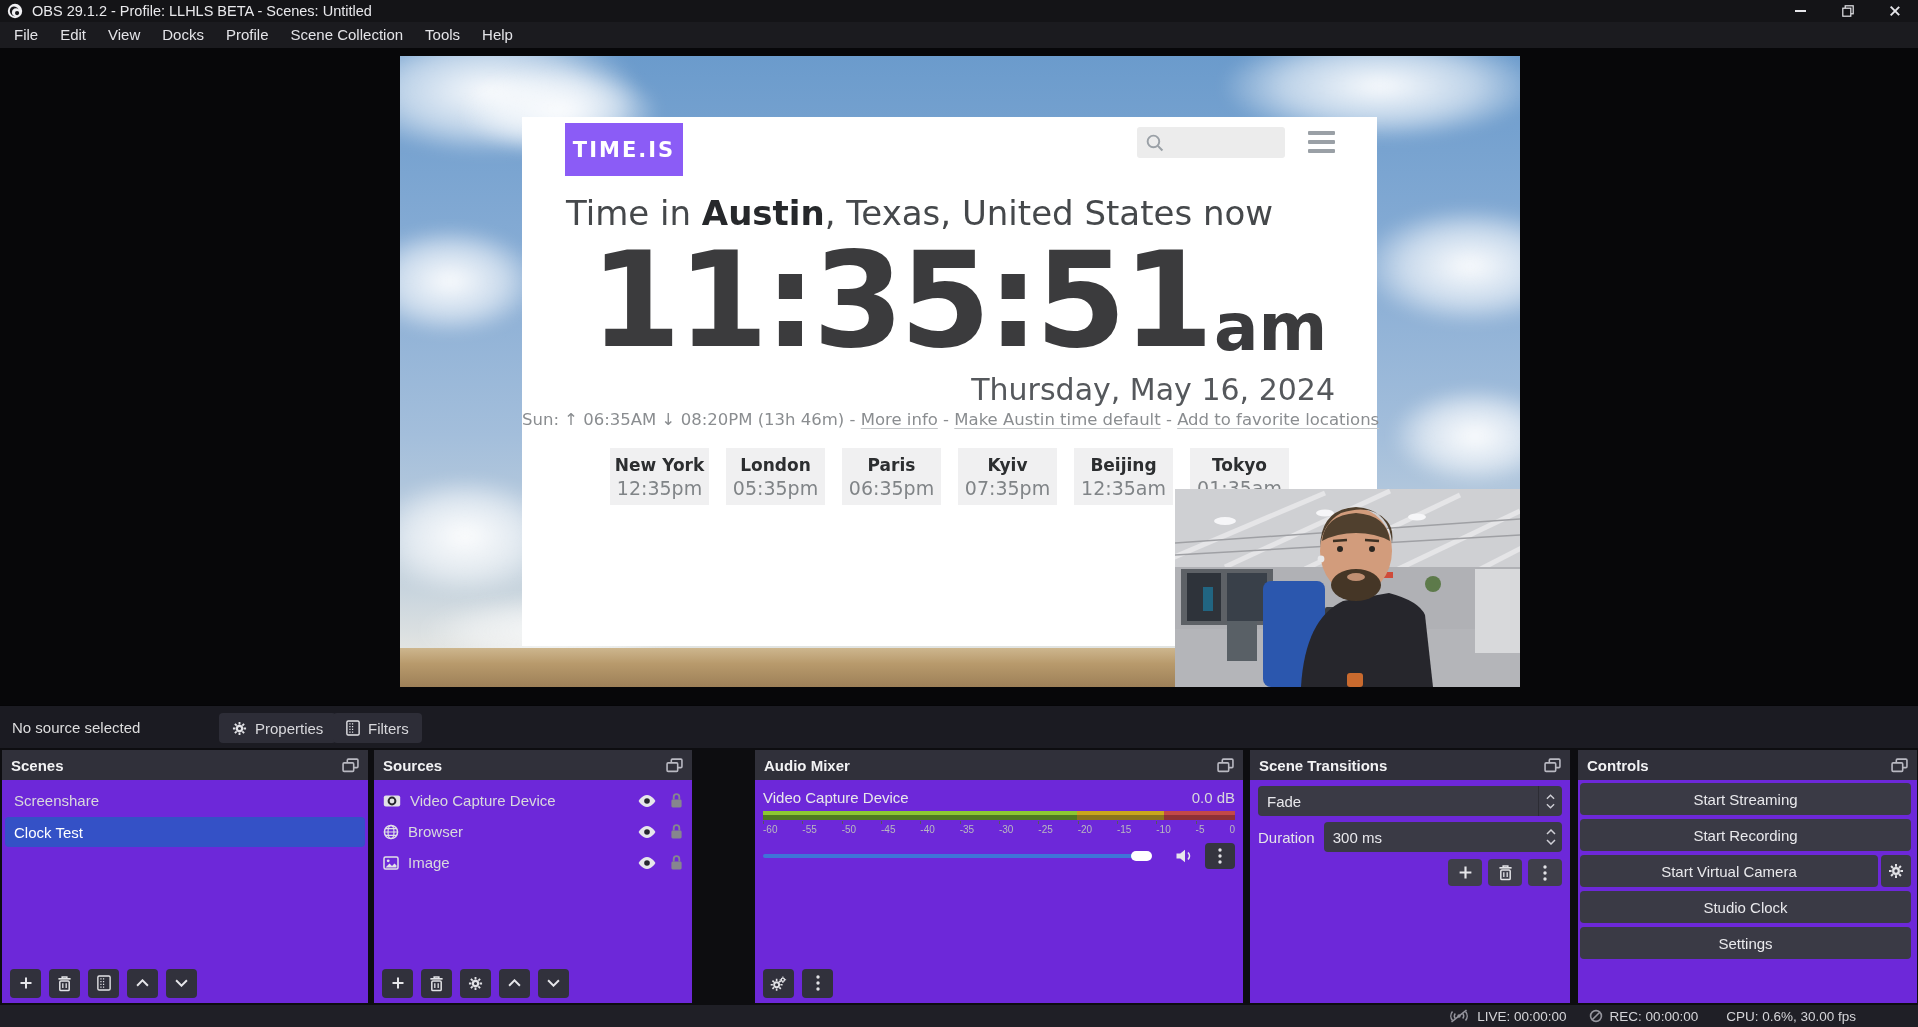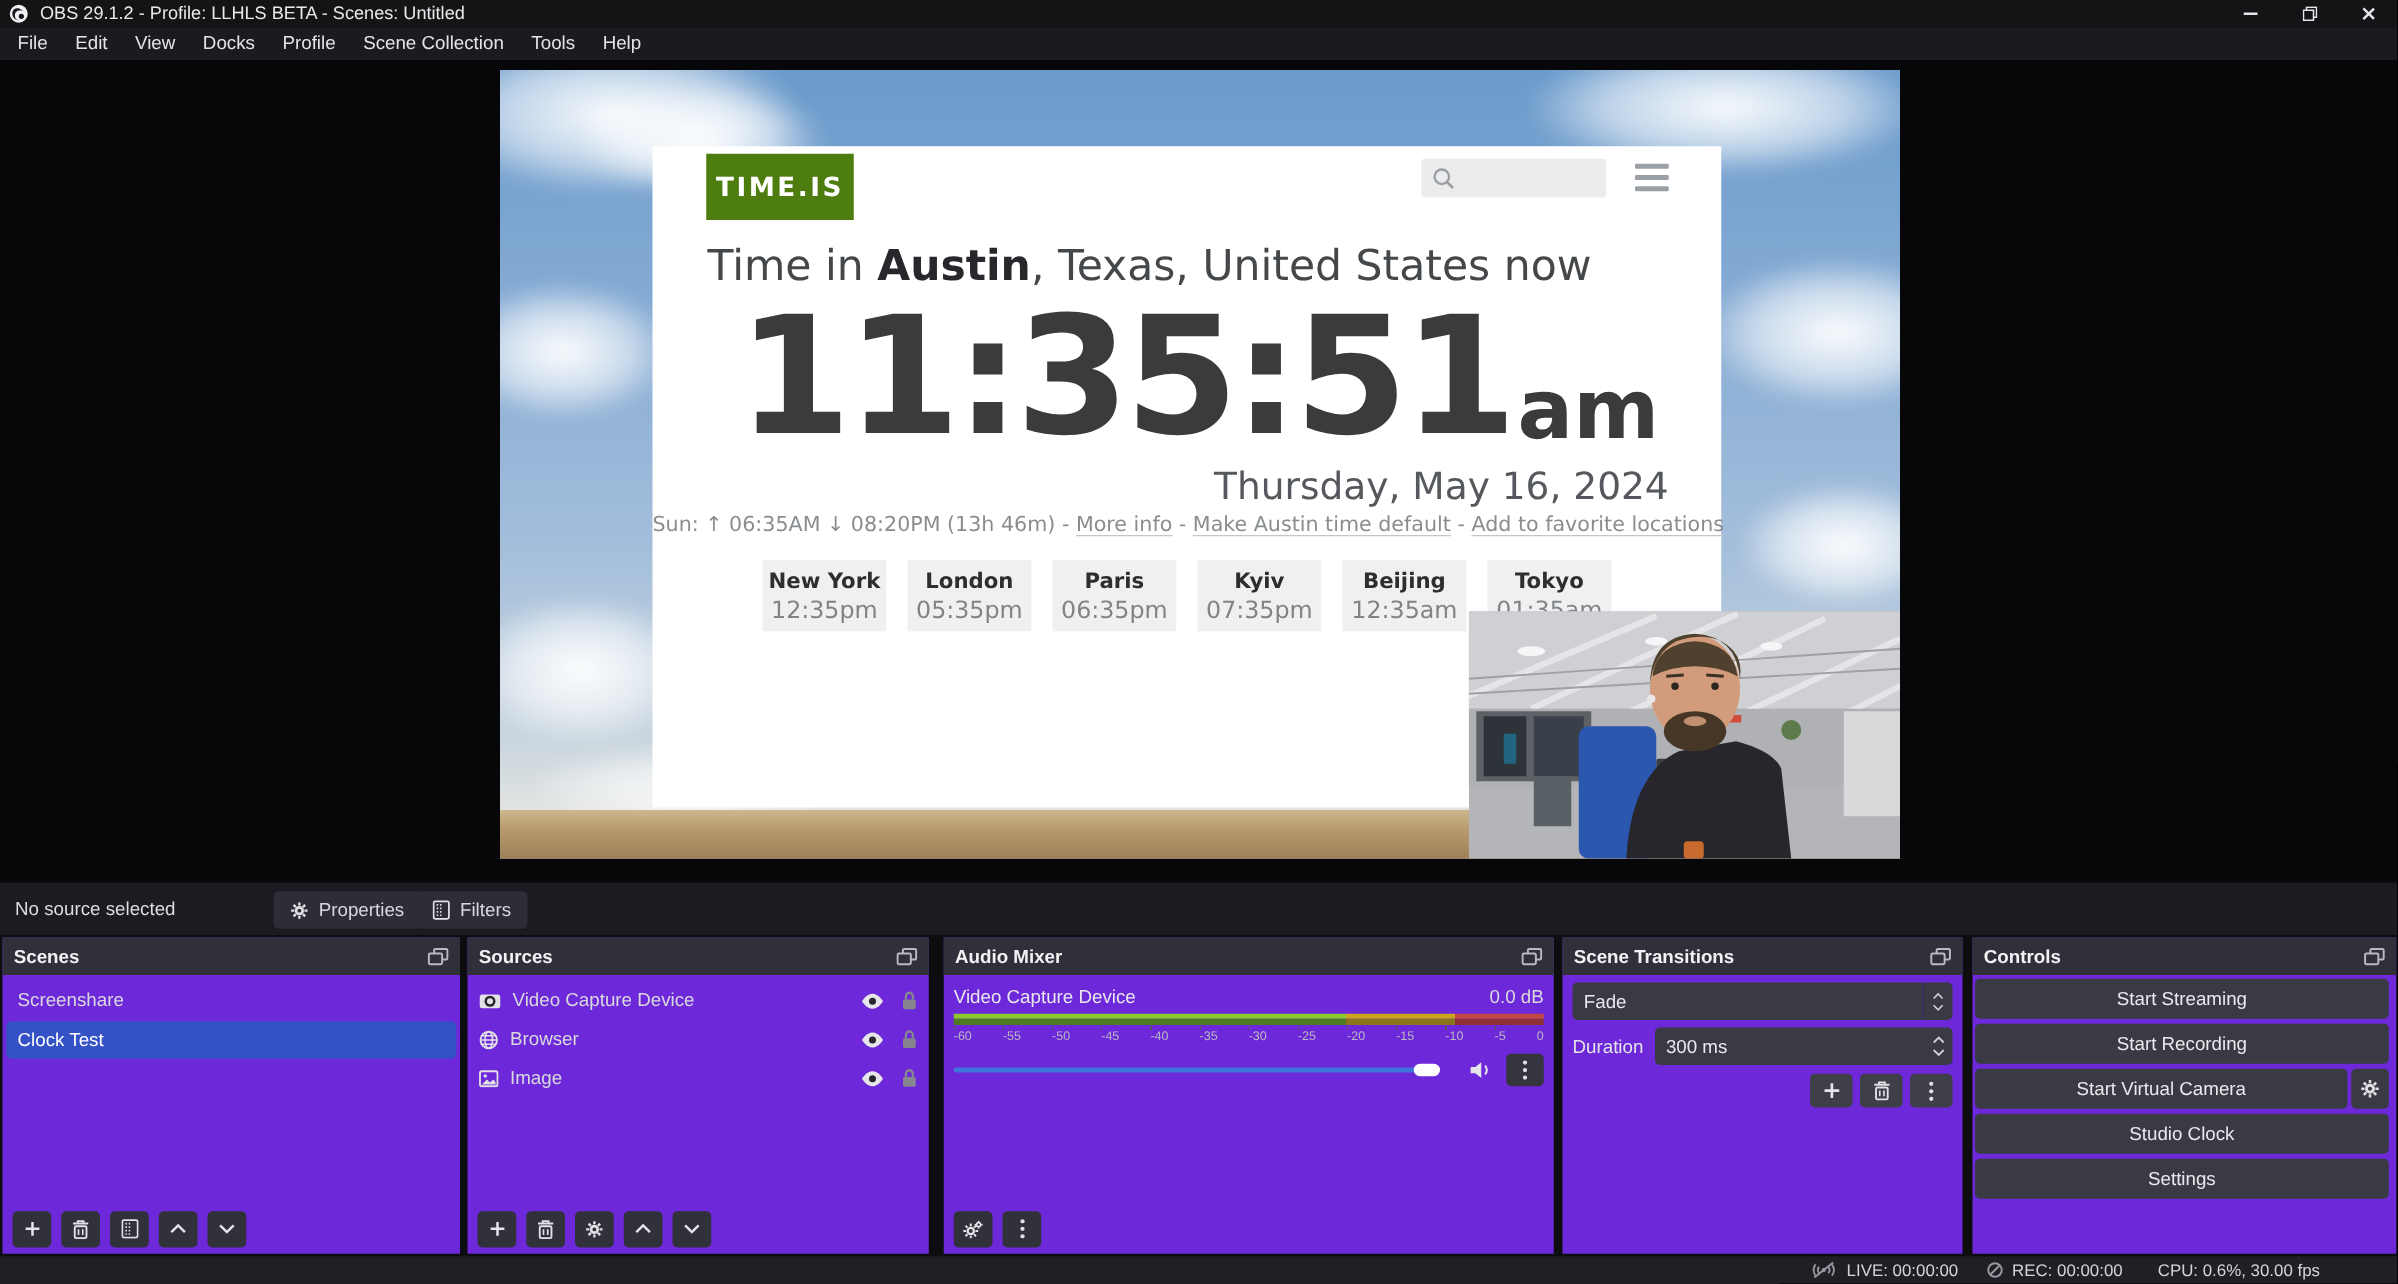--- a/index.html
+++ b/index.html
@@ -183,21 +183,21 @@
         <div class="cloud" style="left:820px; top:-25px; width:320px; height:110px;"></div>
         <div class="cloud" style="left:960px; top:150px; width:220px; height:120px;"></div>
         <div class="cloud" style="left:-40px; top:170px; width:180px; height:110px;"></div>
         <div class="cloud" style="left:-30px; top:420px; width:190px; height:120px;"></div>
         <div class="cloud" style="left:990px; top:330px; width:170px; height:100px;"></div>
         <div class="cloud" style="left:20px; top:540px; width:260px; height:70px; opacity:.8;"></div>
       </div>
       <div class="desert"></div>
 
       <div class="browser-card">
-        <div class="ti-logo" style="background:#4d7c0f;">TIME.IS</div>
+        <div class="ti-logo" style="background:#8b5cf6;">TIME.IS</div>
         <div class="ti-search">
           <svg width="19" height="19" viewBox="0 0 18 18">
             <circle cx="8" cy="8" r="5.5" fill="none" stroke="#9aa0a6" stroke-width="1.8"></circle>
             <path d="M12.2 12.2L16.5 16.5" stroke="#9aa0a6" stroke-width="2"></path>
           </svg>
         </div>
         <div class="ti-burger">
             <div></div>
             <div></div>
             <div></div>
@@ -347,21 +347,21 @@
             </svg>
         </div>
         <div class="foot-btn">
           <svg width="13" height="8" viewBox="0 0 12 7">
               <path d="M1 1l5 5 5-5" fill="none" stroke="#e6e6ea" stroke-width="1.8"></path>
             </svg>
         </div>
       </div>
     </div>
 
-    <div class="panel" style="left:374px; width:369px;">
+    <div class="panel" style="left:374px; width:318px;">
       <div class="panel-header">
         <span>Sources</span>
         <svg class="popout" viewBox="0 0 16 14">
           <rect x="5" y="1" width="10" height="8" rx="1" fill="none" stroke="#b9b9c2" stroke-width="1.5"></rect>
           <rect x="1" y="4.5" width="10" height="8" rx="1" fill="#30303a" stroke="#b9b9c2" stroke-width="1.5"></rect>
         </svg>
       </div>
       <div class="panel-body" style="padding-top:5px;">
         <div class="source-row">
           <svg width="18" height="14" viewBox="0 0 18 14">

